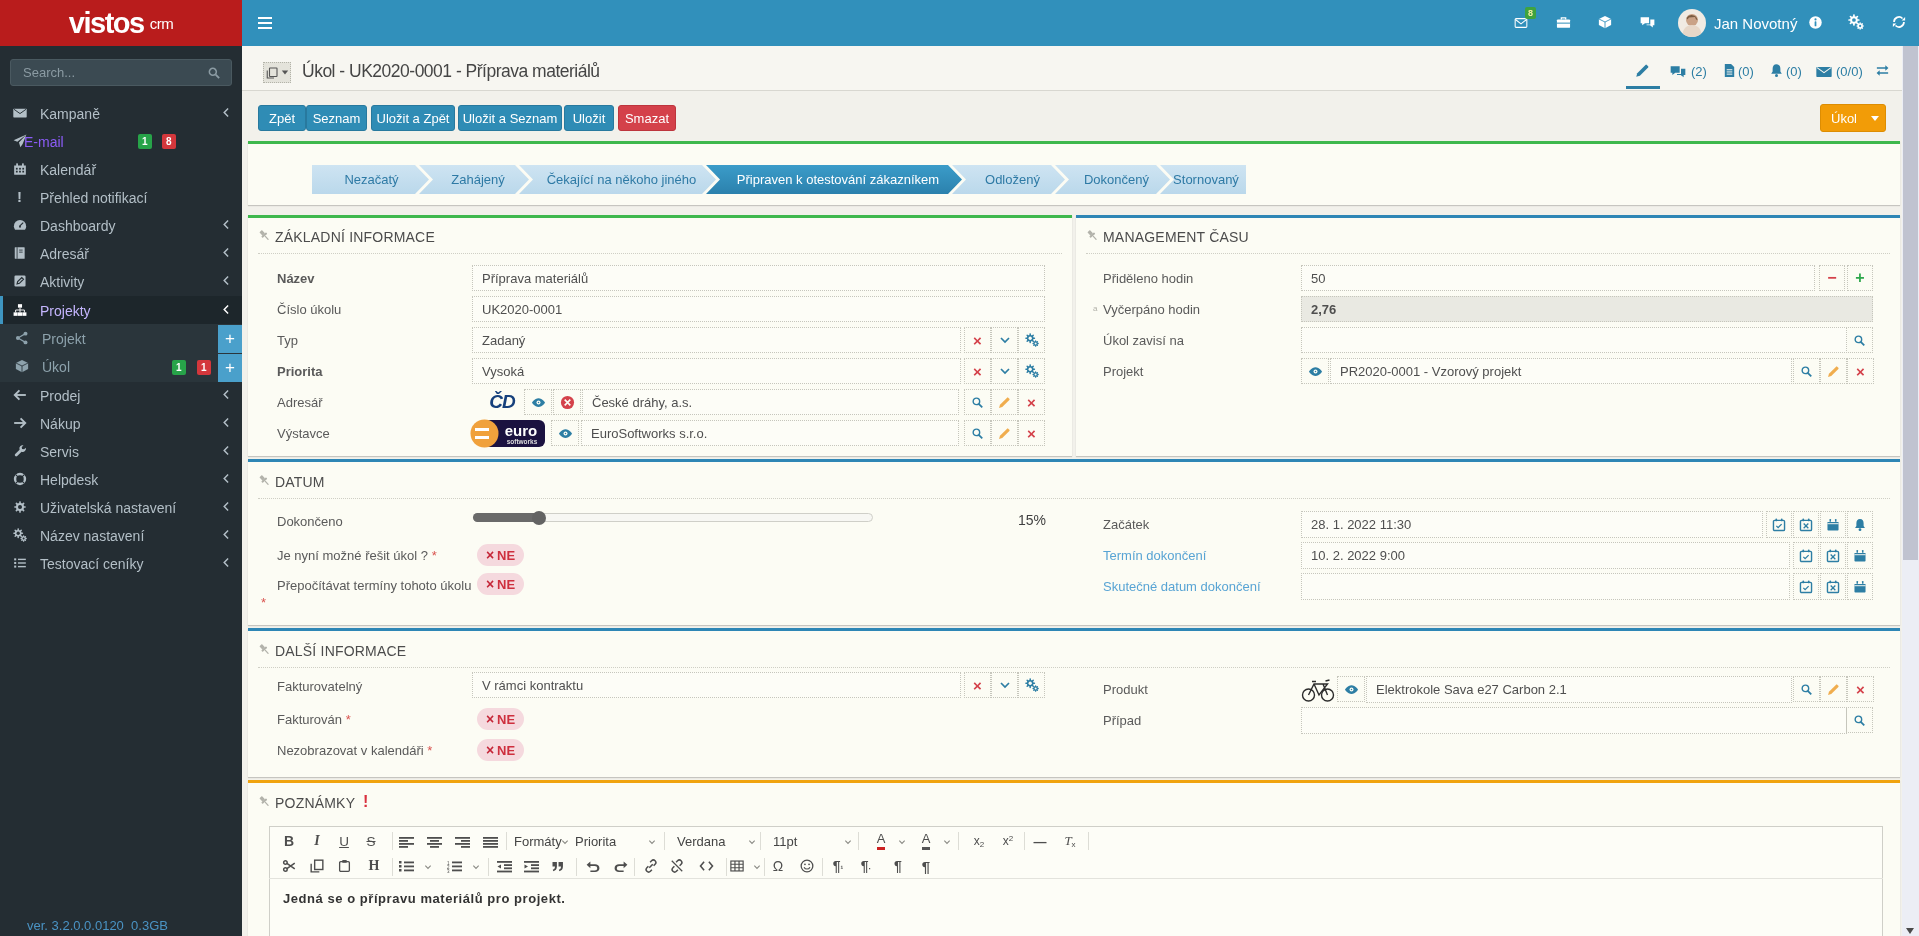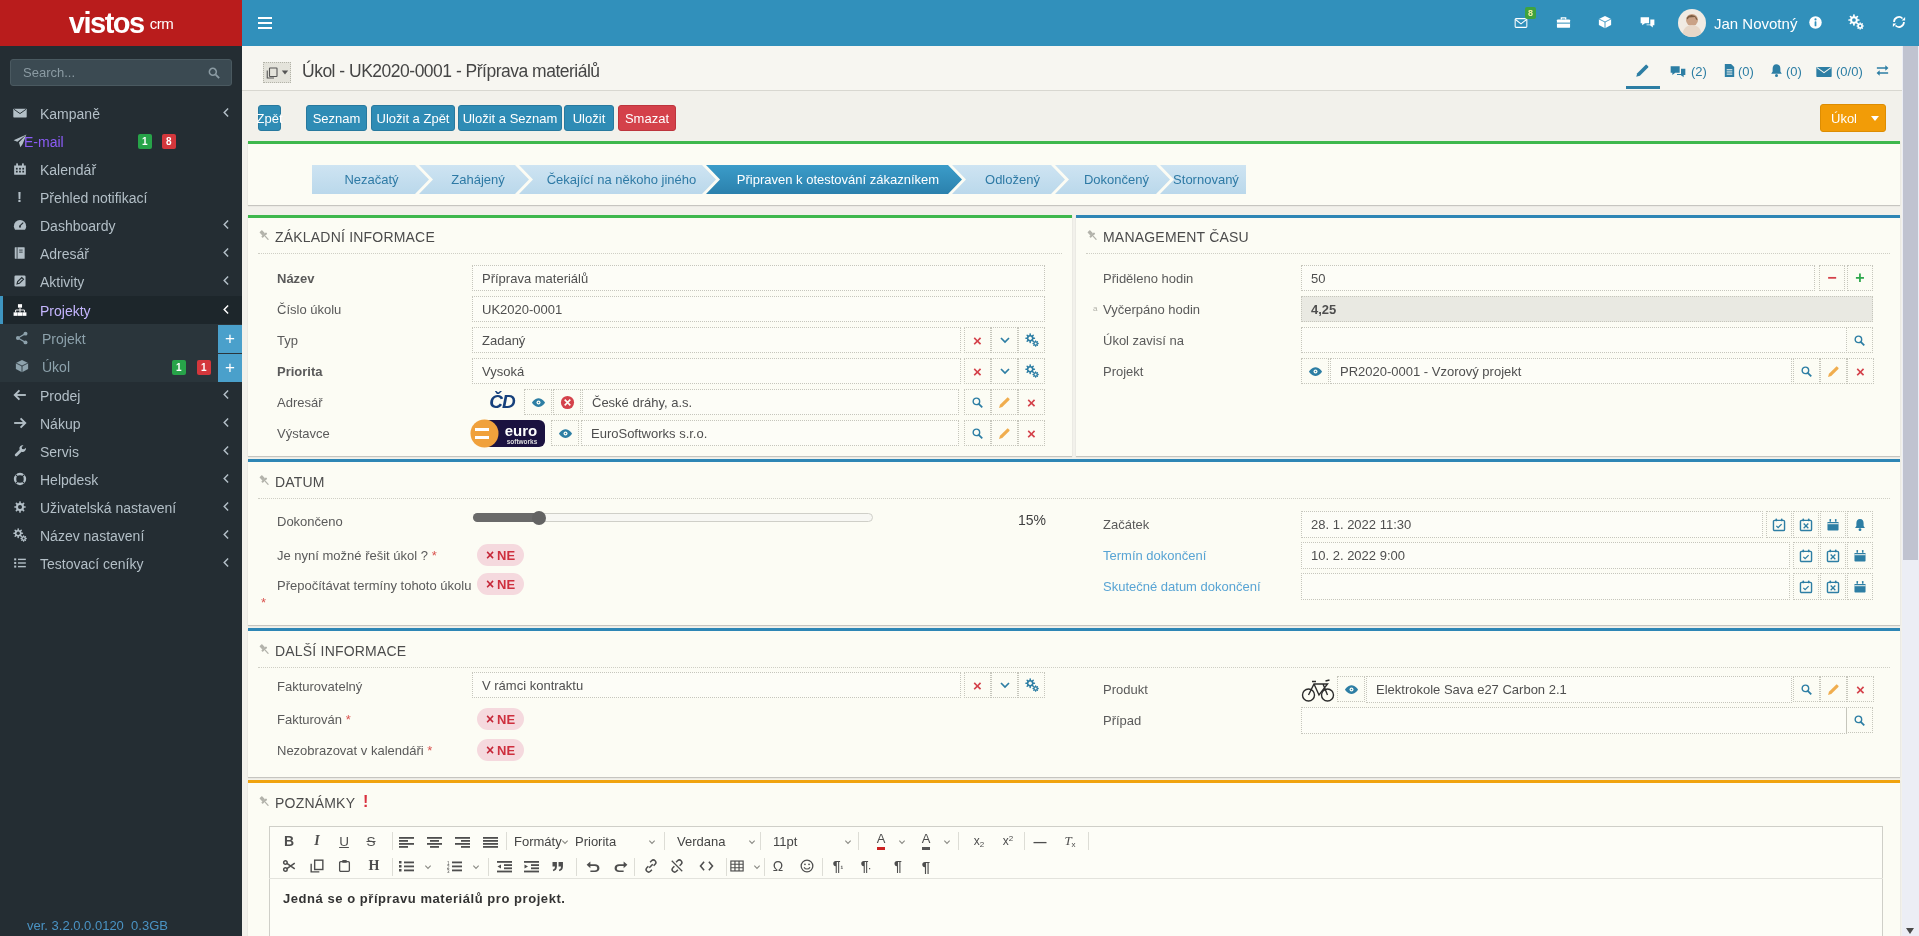--- a/index.html
+++ b/index.html
@@ -546,21 +546,21 @@
     <svg class="ic" width="16" height="16" style="color:#2d7ea4;--bg:#f7f6f1">
       <use href="#env-s"></use>
     </svg>
   </div>
 <div class="a" style="left:1836px;top:64px;width:34px;height:16px;color:#2d7ea4;font-size:13px">(0/0)</div>
 <div class="a" style="left:1875px;top:63px;width:16px;height:16px;">
     <svg class="ic" width="15" height="15" style="color:#2d7ea4;">
       <use href="#exch"></use>
     </svg>
   </div>
-<div class="hbtn" style="left:258px;width:23px">Zpět</div>
+<div class="hbtn" style="left:258px;width:48px">Zpět</div>
 <div class="hbtn" style="left:306px;width:61px">Seznam</div>
 <div class="hbtn" style="left:371px;width:84px">Uložit a Zpět</div>
 <div class="hbtn" style="left:458px;width:104px">Uložit a Seznam</div>
 <div class="hbtn" style="left:564px;width:50px">Uložit</div>
 <div class="hbtn" style="left:618px;width:58px;background:#d4414a;border-color:#bd353d">Smazat</div>
 <div class="hbtn" style="left:1820px;top:104px;width:66px;height:28px;background:#f29c07;border-color:#dd8d02;justify-content:flex-start;padding-left:10px">Úkol<span class="crt" style="border-top-color:#fff;margin-left:14px"></span></div>
 <div class="a" style="left:248px;top:141px;width:1652px;height:64px;background:#fcfcf4;border-top:3px solid #3eb84d;box-shadow:0 1px 1px rgba(0,0,0,0.18)"></div>
 <div class="chv" style="left:312px;width:119px;z-index:1;clip-path:polygon(0 0,105px 0,119px 50%,105px 100%,0 100%);padding-left:0px">Nezačatý</div>
 <div class="chv" style="left:417px;width:114px;z-index:2;clip-path:polygon(0 0,100px 0,114px 50%,100px 100%,0 100%,14px 50%);padding-left:8px">Zahájený</div>
 <div class="chv" style="left:517px;width:201px;z-index:3;clip-path:polygon(0 0,187px 0,201px 50%,187px 100%,0 100%,14px 50%);padding-left:8px">Čekající na někoho jiného</div>
@@ -688,21 +688,21 @@
 <div class="lbl" style="left:1103px;top:271px;">Přiděleno hodin</div>
 <div class="inp" style="left:1301px;top:265px;width:514px;height:26px;">50</div>
 <div class="fb" style="left:1819px;top:265px;width:26px">
     <span style="color:#d4414a;font-weight:bold;font-size:16px;line-height:1">−</span>
   </div>
 <div class="fb" style="left:1847px;top:265px;width:26px">
     <span style="color:#2ea84d;font-weight:bold;font-size:16px;line-height:1">+</span>
   </div>
 <div class="a" style="left:1093px;top:304px;width:8px;height:10px;color:#b0b0a8;font-size:8px">a</div>
 <div class="lbl" style="left:1103px;top:302px;">Vyčerpáno hodin</div>
-<div class="inp" style="left:1301px;top:296px;width:572px;height:26px;font-weight:bold;background:#e9e9e2;">4,25</div>
+<div class="inp" style="left:1301px;top:296px;width:572px;height:26px;font-weight:bold;background:#e9e9e2;">2,76</div>
 <div class="lbl" style="left:1103px;top:333px;">Úkol zavisí na</div>
 <div class="inp" style="left:1301px;top:327px;width:546px;height:26px;"></div>
 <div class="fb" style="left:1846px;top:327px">
     <svg class="ic" width="13" height="13" style="color:#2d7ea4;">
       <use href="#search"></use>
     </svg>
   </div>
 <div class="lbl" style="left:1103px;top:364px;">Projekt</div>
 <div class="fb" style="left:1301px;top:358px;width:28px">
     <svg class="ic" width="15" height="15" style="color:#2d7ea4;">

